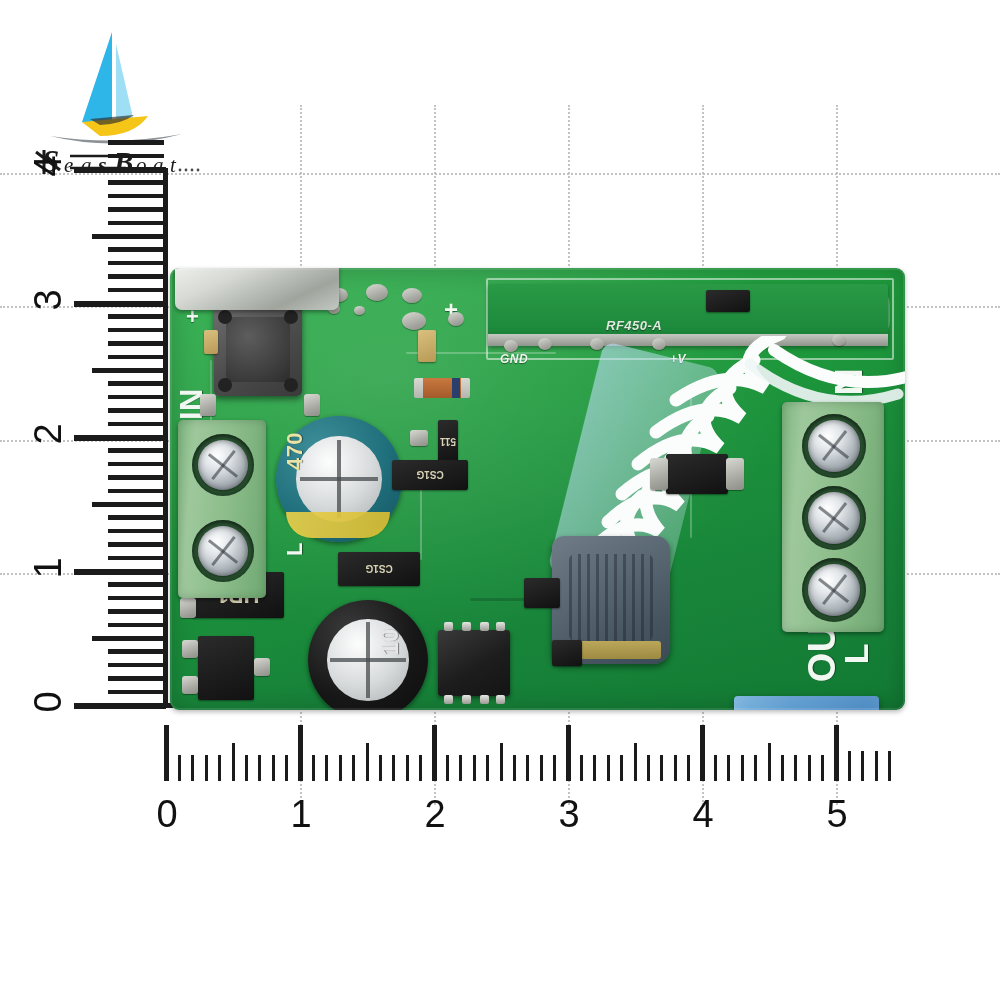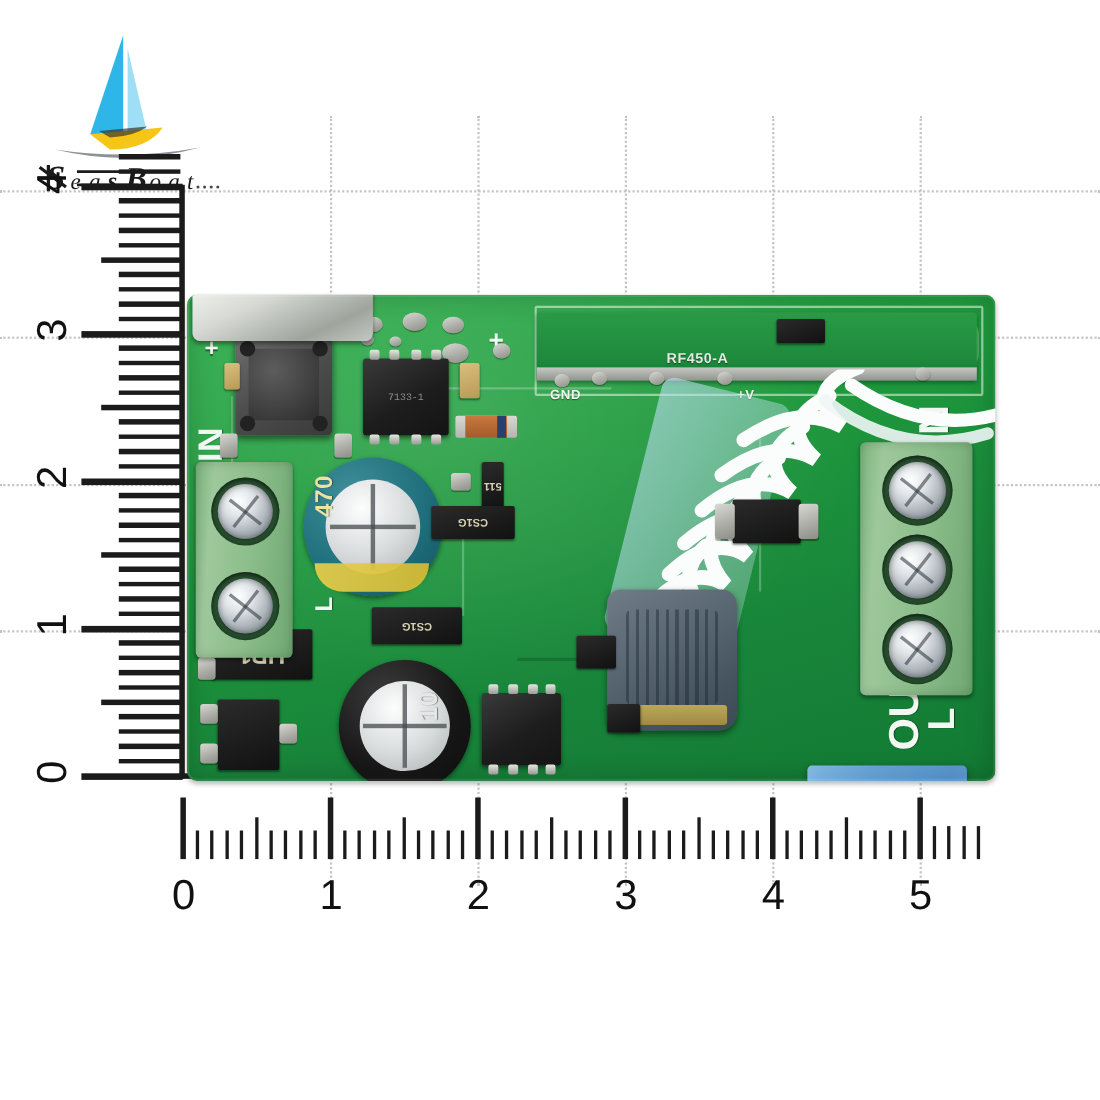--- a/index.html
+++ b/index.html
@@ -31,21 +31,21 @@
            radial-gradient(ellipse at 30% 25%, rgba(255,255,255,.14), rgba(255,255,255,0) 55%),
            linear-gradient(165deg,#2fae4c 0%,#1e9a3c 35%,#18843a 72%,#127a33 100%);
          box-shadow:0 2px 5px rgba(0,0,0,.28), inset 0 0 26px rgba(0,0,0,.22);
          overflow:hidden;}
   #board::after{content:"";position:absolute;inset:0;border-radius:9px;
          box-shadow:inset 0 0 0 2px rgba(255,255,255,.10);pointer-events:none;}
 
   .silk{position:absolute;color:#f1f7f1;font-weight:700;letter-spacing:.5px;
         text-shadow:0 1px 1px rgba(0,0,0,.45);font-family:"Liberation Sans",sans-serif;}
   .silk.rot{transform:rotate(-90deg);transform-origin:center center;}
-  .silk.small{font-size:12px;font-weight:600;}
+  .silk.small{font-size:12px;font-weight:600;font-style:italic;}
 
   .pad{position:absolute;border-radius:3px;
        background:linear-gradient(160deg,#d9d9d4,#a9aaa3 60%,#8d8e87);
        box-shadow:0 1px 1px rgba(0,0,0,.35);}
   .pad.round{border-radius:50%;}
   .trace{position:absolute;background:rgba(235,245,235,.28);border-radius:2px;}
   .trace.dark{background:rgba(0,0,0,.16);}
 
   
   #mount-hole{position:absolute;right:18px;top:22px;width:30px;height:46px;
@@ -235,31 +235,20 @@
       <div class="corner" style="right:4px;top:4px;"></div>
       <div class="corner" style="left:4px;bottom:4px;"></div>
       <div class="corner" style="right:4px;bottom:4px;"></div>
     </div>
     <div class="pad" style="left:30px;top:18px;width:16px;height:22px;"></div>
     <div class="pad" style="left:30px;top:126px;width:16px;height:22px;"></div>
     <div class="pad" style="left:134px;top:126px;width:16px;height:22px;"></div>
 
     <div class="smd tan" style="left:34px;top:62px;width:14px;height:24px;"></div>
 
-    <div class="ic" style="left:160px;top:58px;width:78px;height:70px;">
-      <div class="mark">7133-1</div>
-      <div class="leg" style="left:6px;top:-8px;"></div>
-      <div class="leg" style="left:24px;top:-8px;"></div>
-      <div class="leg" style="left:44px;top:-8px;"></div>
-      <div class="leg" style="left:62px;top:-8px;"></div>
-      <div class="leg" style="left:6px;bottom:-8px;"></div>
-      <div class="leg" style="left:24px;bottom:-8px;"></div>
-      <div class="leg" style="left:44px;bottom:-8px;"></div>
-      <div class="leg" style="left:62px;bottom:-8px;"></div>
-    </div>
 
     <div class="smd tan" style="left:248px;top:62px;width:18px;height:32px;"></div>
     <div class="diode" style="left:244px;top:110px;width:56px;height:20px;">
       <div class="body"></div>
       <div class="band"></div>
     </div>
     <div class="smd" style="left:268px;top:152px;width:20px;height:44px;">
       <div class="lbl">511</div>
     </div>
     <div class="pad" style="left:240px;top:162px;width:18px;height:16px;"></div>

